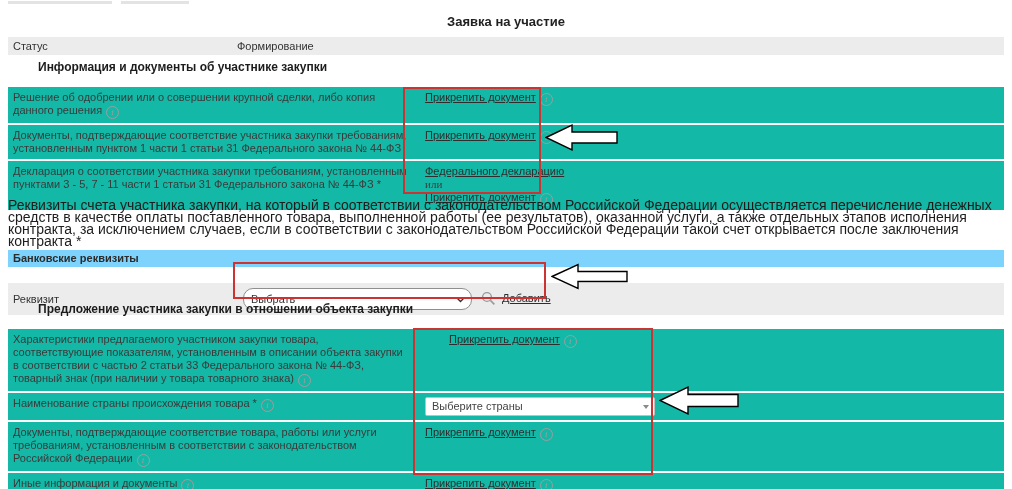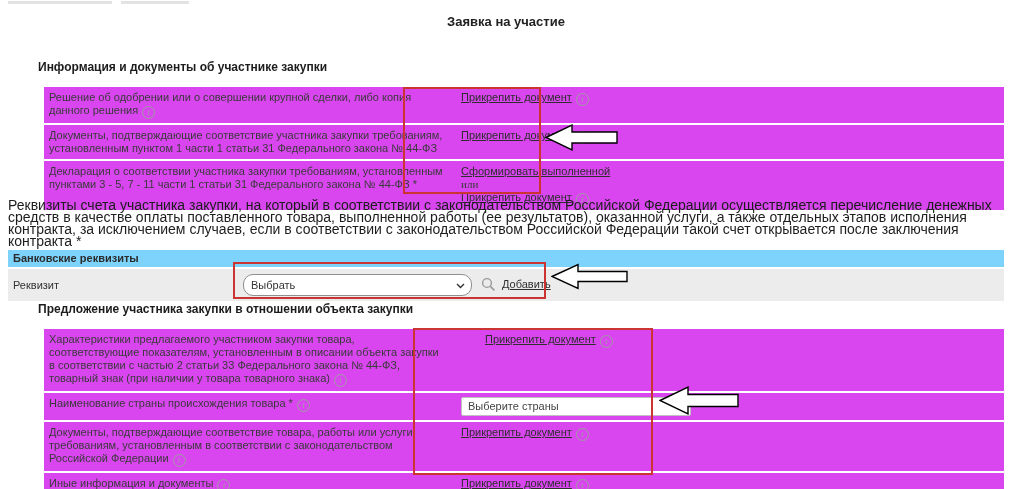--- a/index.html
+++ b/index.html
@@ -17,42 +17,42 @@
   .status-row{position:absolute;top:37px;left:8px;width:996px;height:18px;
     background:#ececec;font-size:11px;}
   .status-row .lbl{position:absolute;left:5px;top:3px;}
   .status-row .val{position:absolute;left:229px;top:3px;}
 
   .sec-heading{position:absolute;left:8px;font-size:12px;font-weight:bold;color:#1c1c1c;padding-left:30px;}
   .h1{top:60px;} .h2{top:302px;}
 
   .tbl{position:absolute;left:8px;width:996px;font-size:11px;line-height:13px;}
   .t1{top:87px;} .t2{top:329px;}
-  .trow{display:flex;background:#d946ef;margin-bottom:2px;padding:4px 5px;box-sizing:border-box;align-items:flex-start;margin-left:36px;}
+  .trow{display:flex;background:#14b8a6;margin-bottom:2px;padding:4px 5px;box-sizing:border-box;align-items:flex-start;}
   .tlabel{flex:0 0 395px;padding-right:10px;color:#3a3a3a;}
   .taction{margin-left:7px;flex:1;}
   .t1 .r1{min-height:31px;} .t1 .r2{min-height:29px;justify-content:center;} .t1 .r3{min-height:41px;}
   .t2 .r1{min-height:54px;gap:24px;} .t2 .r2{min-height:24px;align-items:flex-start;}
   .t2 .r3{min-height:26px;} .t2 .r4{min-height:16px;}
 
   .doclink{color:#2e2e2e;text-decoration:underline;cursor:pointer;}
   .plain{color:#3a3a3a;font-family:Liberation Serif, serif;}
 
   .info-icon{display:inline-block;width:11px;height:11px;border:1px solid #9e9e9e;border-radius:50%;
     color:#9e9e9e;font-size:8px;line-height:11px;text-align:center;vertical-align:-1px;margin-left:4px;
     font-family:"DejaVu Serif",serif;font-style:italic;}
   .info-icon::before{content:"i";}
 
   .note{position:absolute;left:8px;top:199px;width:995px;font-size:14px;font-weight:normal;
     line-height:12px;color:#1d1d1d;}
 
   .bank-header{position:absolute;left:8px;top:250px;width:996px;height:17px;background:#7dd3fc;
     font-size:11px;font-weight:600;color:#2b2b2b;}
   .bank-header span{position:absolute;left:5px;top:2px;}
-  .bank-row{position:absolute;left:8px;top:269px;width:996px;height:32px;background:#ececec;font-size:11px;}
+  .bank-row{position:absolute;left:8px;top:283px;width:996px;height:32px;background:#ececec;font-size:11px;}
   .bank-row .lbl{position:absolute;left:5px;top:10px;}
 
   .select-box{position:absolute;box-sizing:border-box;background:#fff;border:1px solid #8f8f8f;
     border-radius:10px;font-size:11px;color:#333;cursor:pointer;}
   .rekvizit-select{left:235px;top:5px;width:229px;height:22px;line-height:20px;padding:0 20px 0 7px;}
   .rekvizit-select svg{position:absolute;right:6px;top:8px;}
   .country-select{position:relative;box-sizing:border-box;width:230px;height:19px;background:#fff;
     border:1px solid #c0c0c0;border-radius:2px;line-height:17px;padding:0 16px 0 6px;color:#444;cursor:pointer;}
   .country-select .caret{position:absolute;right:5px;top:7px;width:0;height:0;
     border-left:3px solid transparent;border-right:3px solid transparent;border-top:4px solid #8a8a8a;}
@@ -72,40 +72,44 @@
 </head>
 <body>
 
 <div class="page">
 
   <div class="redact r1"></div>
   <div class="redact r2"></div>
 
   <div class="page-title">Заявка на участие</div>
 
+  <div class="status-row">
+    <span class="lbl">Статус</span>
+    <span class="val">Формирование</span>
+  </div>
 
   <div class="sec-heading h1">Информация и документы об участнике закупки</div>
 
   <div class="tbl t1">
     <div class="trow r1">
       <div class="tlabel"><span>Решение об одобрении или о совершении крупной сделки, либо копия данного решения</span><span class="info-icon"></span></div>
       <div class="taction">
         <span class="doclink">Прикрепить документ</span><span class="info-icon"></span>
       </div>
     </div>
     <div class="trow r2">
       <div class="tlabel">Документы, подтверждающие соответствие участника закупки требованиям, установленным пунктом 1 части 1 статьи 31 Федерального закона № 44-ФЗ</div>
       <div class="taction">
         <span class="doclink">Прикрепить документ</span><span class="info-icon"></span>
       </div>
     </div>
     <div class="trow r3">
       <div class="tlabel">Декларация о соответствии участника закупки требованиям, установленным пунктами 3 - 5, 7 - 11 части 1 статьи 31 Федерального закона № 44-ФЗ *</div>
       <div class="taction">
-        <span class="doclink">Сформировать выполненной</span><br>
+        <span class="doclink">Федерального декларацию</span><br>
         <span class="plain">или</span><br>
         <span class="doclink">Прикрепить документ</span><span class="info-icon"></span>
       </div>
     </div>
   </div>
 
   <div class="red-box rb1"></div>
   <svg class="arrow a1" width="74" height="31" viewBox="0 0 74 31">
     <polygon points="1,15.5 27,3 27,10 72,10 72,21 27,21 27,28" fill="#ffffff" stroke="#000000" stroke-width="1.4"></polygon>
   </svg>

